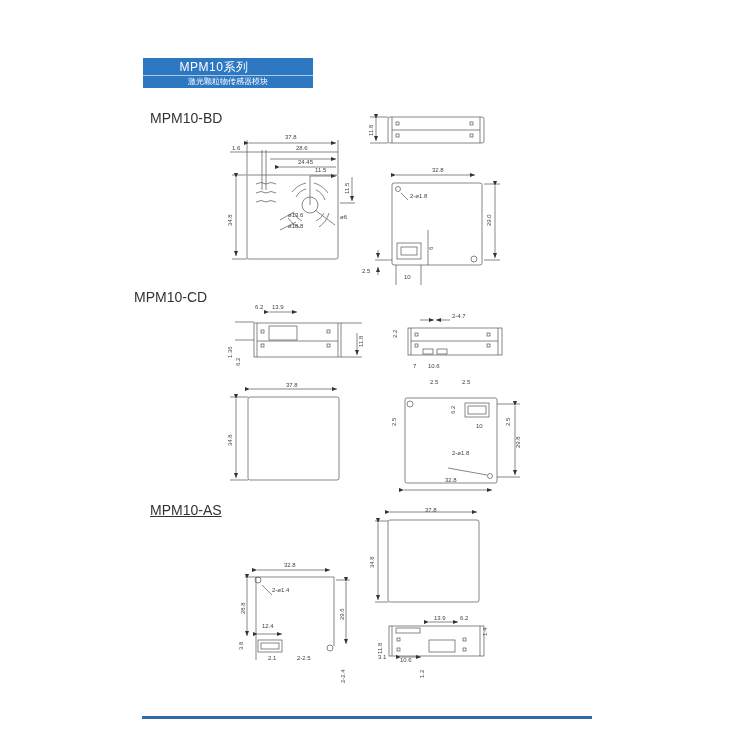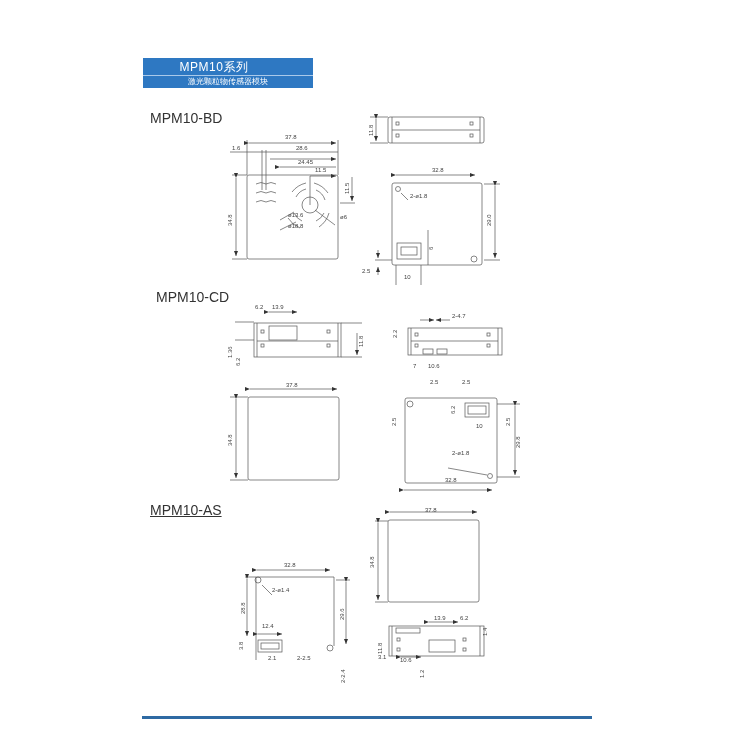--- a/index.html
+++ b/index.html
@@ -16,21 +16,21 @@
 </head>
 <body>
 
 <div class="header">
   <div class="title">MPM10系列</div>
   <div class="divider"></div>
   <div class="subtitle">激光颗粒物传感器模块</div>
 </div>
 
 <div class="section-label" style="left:150px;top:110px;">MPM10-BD</div>
-<div class="section-label" style="left:156px;top:289px;">MPM10-CD</div>
+<div class="section-label" style="left:134px;top:289px;">MPM10-CD</div>
 <div class="section-label" style="left:150px;top:502px;text-decoration:underline;">MPM10-AS</div>
 
 <svg class="drawing" width="750" height="750" viewBox="0 0 750 750">
   <defs>
     <marker id="ar" markerWidth="6" markerHeight="6" refX="5" refY="3" orient="auto" markerUnits="userSpaceOnUse">
       <path d="M0,1 L5,3 L0,5 z" fill="#333"></path>
     </marker>
   </defs>
   <g stroke="#555" stroke-width="0.7" fill="none">
 

